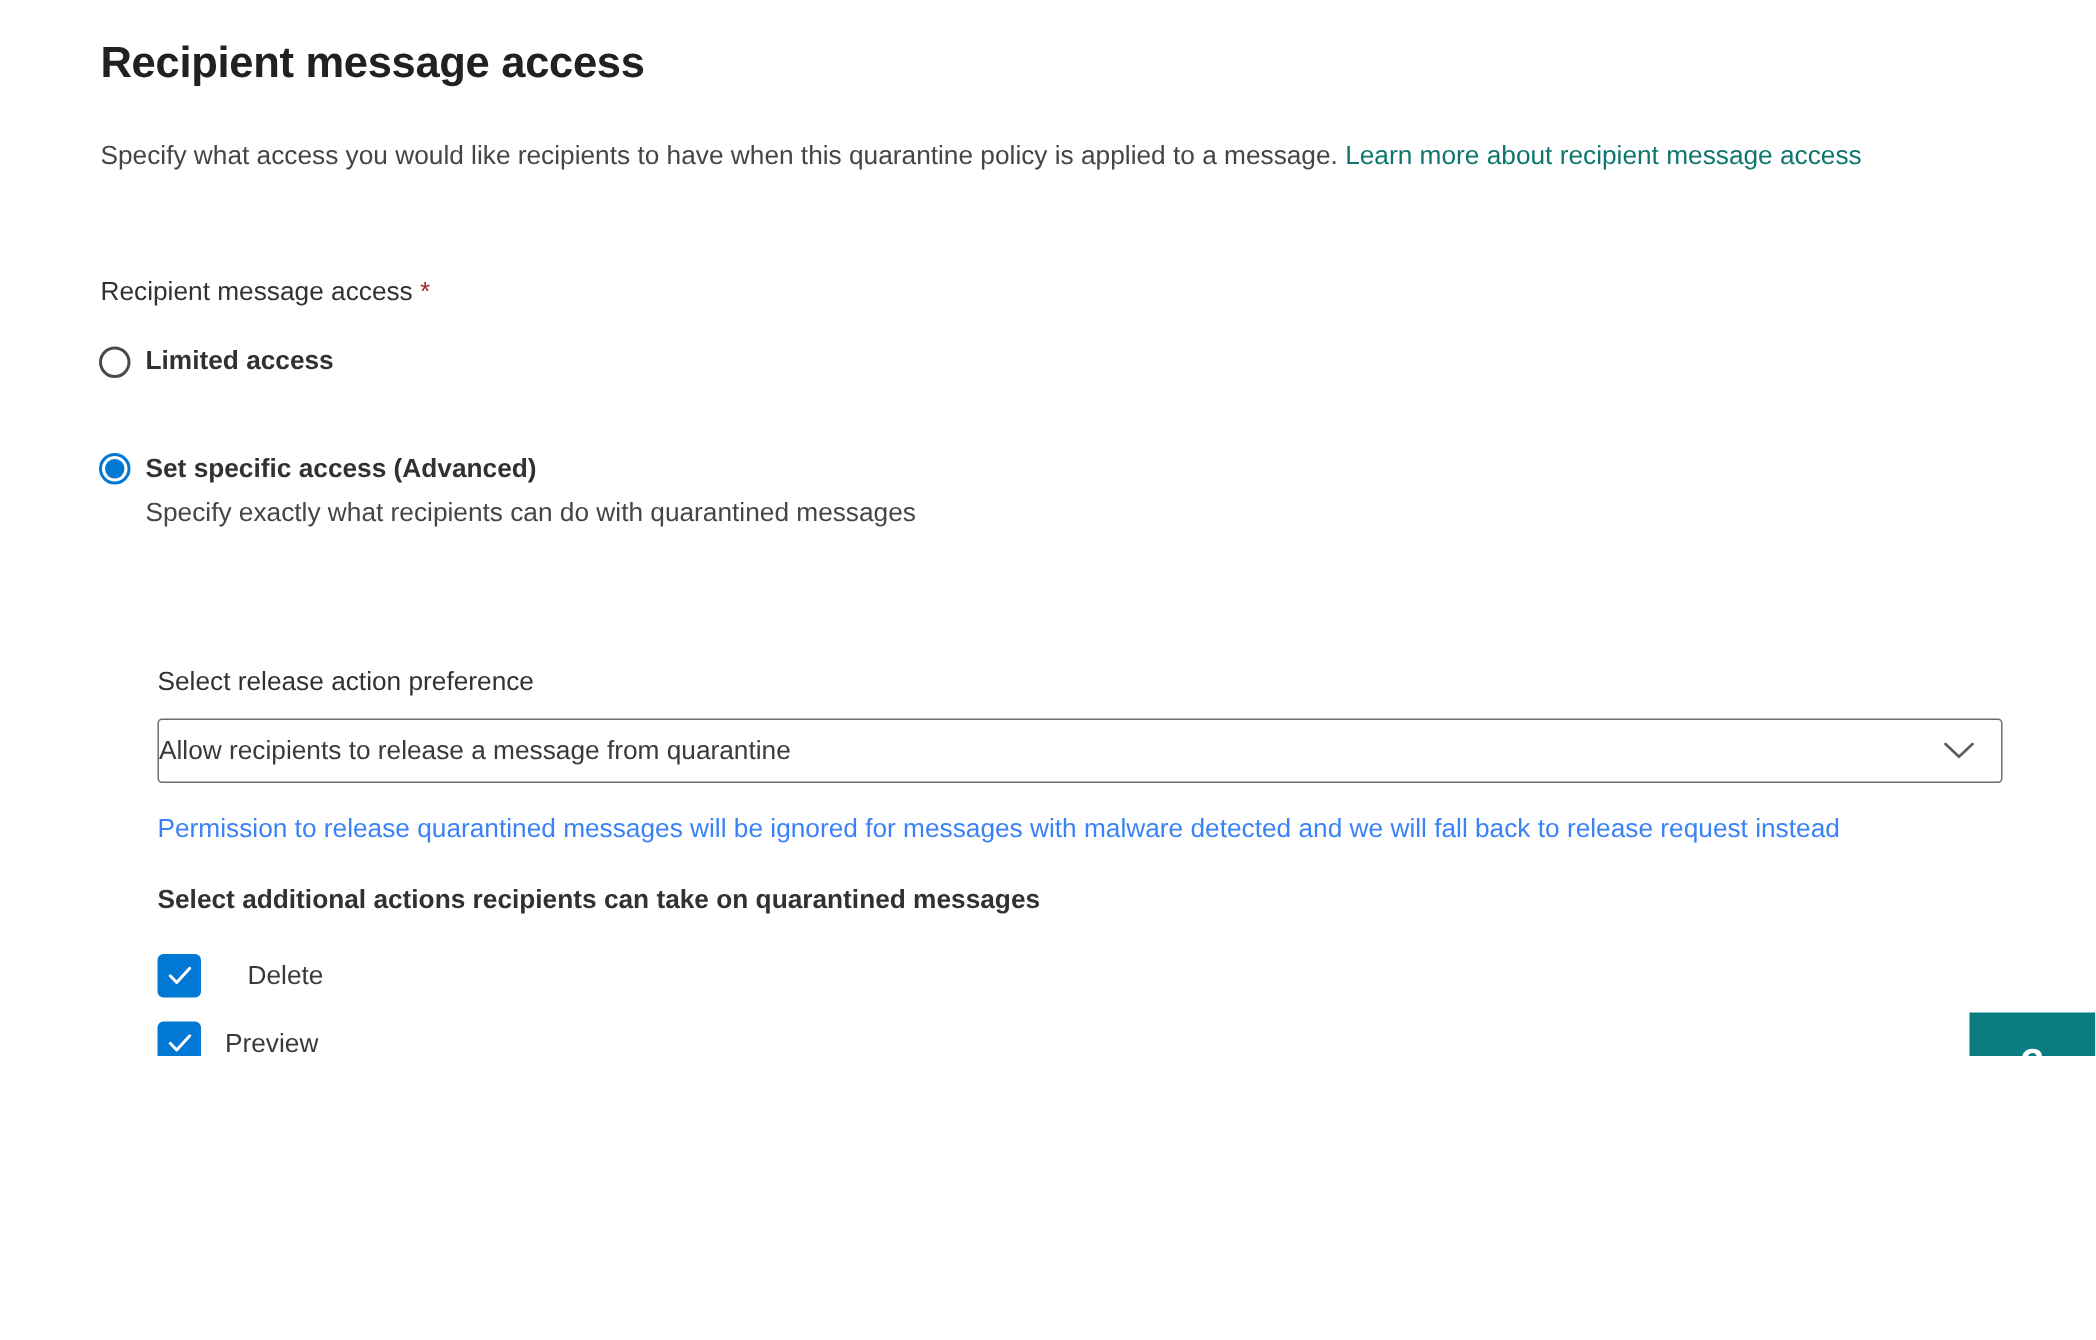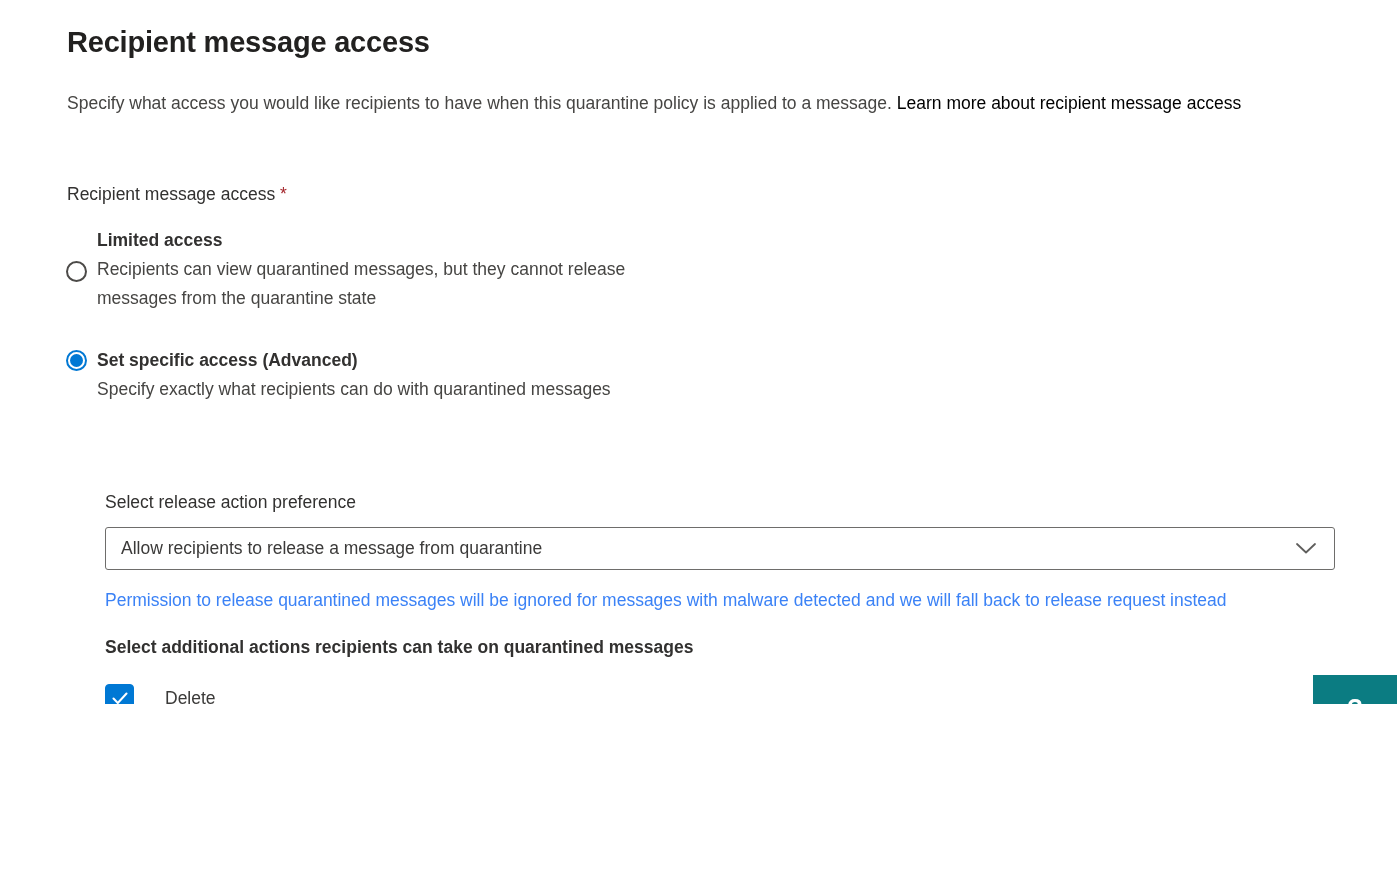--- a/index.html
+++ b/index.html
@@ -22,37 +22,37 @@
     letter-spacing: -0.2px;
   }
 
   .page-desc {
     margin: 30px 0 0 67px;
     max-width: 1268px;
     font-size: 17.5px;
     line-height: 29px;
     color: #464543;
   }
-  .link { color: #000000; text-decoration: none; cursor: pointer; text-align: right; }
+  .link { color: #0f766e; text-decoration: none; cursor: pointer; text-align: right; }
 
   .field-label {
     margin: 66px 0 0 67px;
     font-size: 17.5px;
     color: #323130;
   }
   .req { color: #a4262c; }
 
   .radio-option {
     display: flex;
     gap: 10px;
     margin-left: 66px;
     cursor: pointer;
   }
   .radio-option.first  { margin-top: 22px; align-items: center; }
-  .radio-option.second { margin-top: 34px; }
+  .radio-option.second { margin-top: 46px; }
 
   .radio-circle {
     flex: none;
     width: 21px;
     height: 21px;
     margin-top: 3px;
     border: 2.5px solid #4c4a48;
     border-radius: 50%;
     background: #fff;
     display: flex;
@@ -87,21 +87,21 @@
   .dropdown {
     margin-top: 14px;
     width: 1230px;
     height: 43px;
     border: 1px solid #6e6d6b;
     border-radius: 3px;
     background: #fff;
     display: flex;
     align-items: center;
     justify-content: space-between;
-    padding: 0 18px 0 15px;
+    padding: 0 18px 0 0;
     font-size: 17.5px;
     color: #3b3a39;
     cursor: pointer;
   }
   .chevron { flex: none; margin-left: 12px; }
 
   .hint {
     margin: 16px 0 0 0;
     max-width: 1230px;
     font-size: 17.5px;
@@ -172,21 +172,20 @@
   <p class="page-desc"><span>Specify what access you would like recipients to have when this quarantine policy is applied to a message.</span> <a class="link">Learn more about recipient message access</a></p>
 
   <div class="field-label"><span>Recipient message access</span> <span class="req">*</span></div>
 
   <div class="radio-option first">
     <div class="radio-circle">
       
     </div>
     <div>
       <div class="radio-label">Limited access</div>
-      <div class="radio-desc w600">Recipients can view quarantined messages, but they cannot release messages from the quarantine state</div>
     </div>
   </div>
 
   <div class="radio-option second">
     <div class="radio-circle selected">
       <div class="radio-dot"></div>
     </div>
     <div>
       <div class="radio-label">Set specific access (Advanced)</div>
       <div class="radio-desc">Specify exactly what recipients can do with quarantined messages</div>

